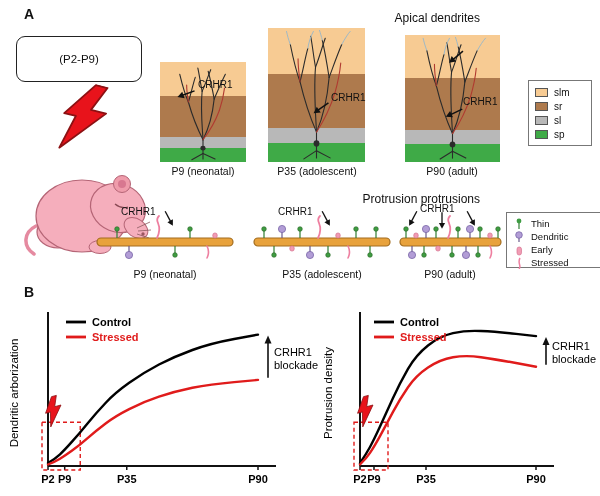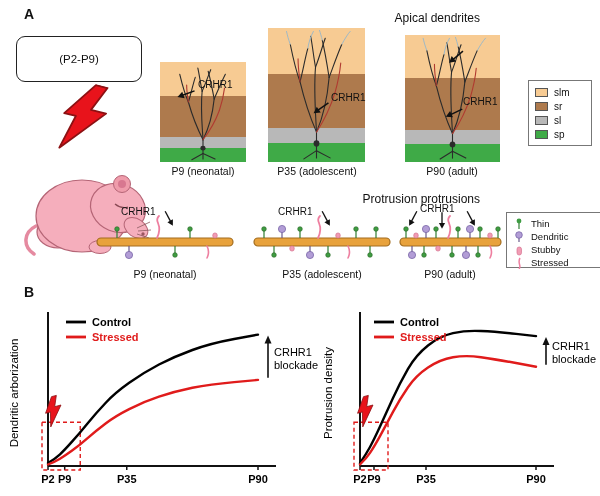--- a/index.html
+++ b/index.html
@@ -313,21 +313,21 @@
     <svg width="12" height="13">
         <line x1="6" y1="12" x2="6" y2="8" stroke="#6a5a8a" stroke-width="1.2"></line>
         <circle cx="6" cy="5" r="3.3" fill="#b29dd6" stroke="#7a67a8" stroke-width="0.8"></circle>
       </svg>
     <span class="lab">Dendritic</span>
   </div>
   <div class="legend-row">
     <svg width="12" height="13">
         <rect x="4" y="4" width="4.5" height="8" rx="2.2" fill="#f19cb4" stroke="#d6718f" stroke-width="0.7"></rect>
       </svg>
-    <span class="lab">Stubby</span>
+    <span class="lab">Early</span>
   </div>
   <div class="legend-row">
     <svg width="12" height="13">
         <path d="M6,13 C9,10 4,7 7,2" stroke="#ee7fa0" fill="none" stroke-width="1.5"></path>
       </svg>
     <span class="lab">Stressed</span>
   </div>
 </div>
 
 <div class="panel-label" style="left:24px;top:284px">B</div>

